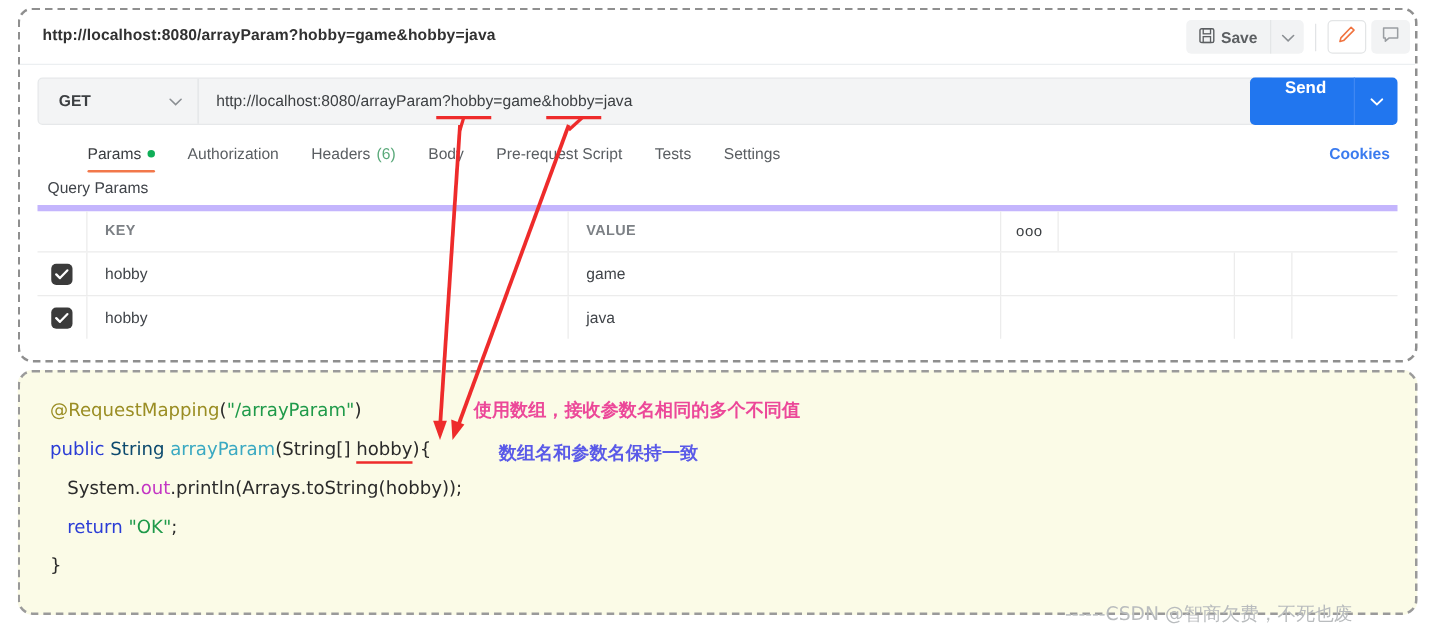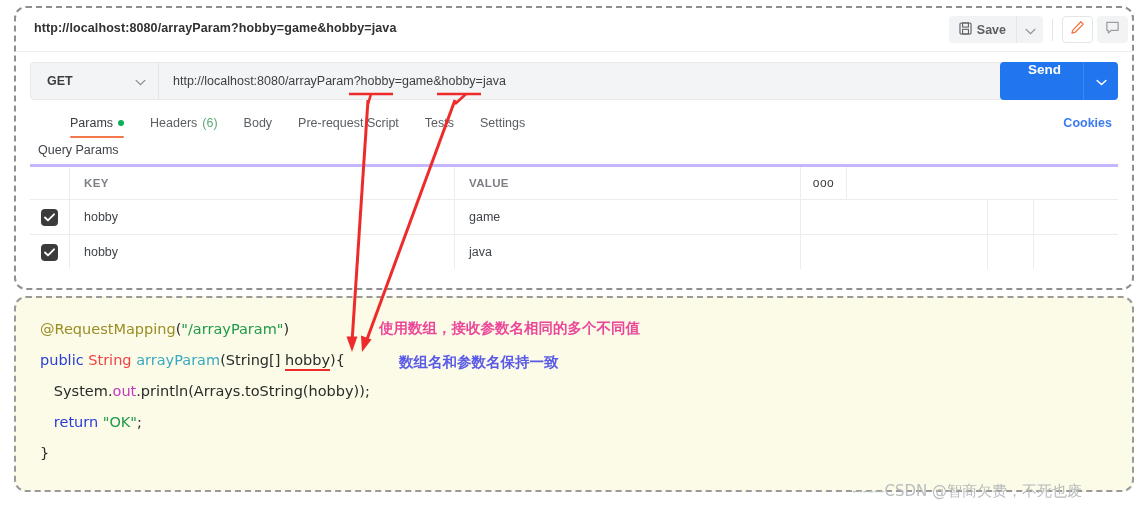--- a/index.html
+++ b/index.html
@@ -144,21 +144,21 @@
     font-size: 12.5px; font-weight: bold; color: #3a7bef;
   }
   #query-params-label {
     position: absolute; left: 22px; top: 135px;
     font-size: 12.5px; color: #40444a; font-weight: normal;
   }
 
   
   #params-table {
     position: absolute; left: 14px; top: 156px; right: 14px; bottom: 0;
-    border-top: 3px solid #c4b5fd;
+    border-top: 5px solid #c4b5fd;
   }
   .prow { display: flex; height: 34px; align-items: stretch; }
   .prow.header { height: 32px; }
   .prow + .prow { border-top: 1px solid #ececec; }
   .pcell {
     display: flex; align-items: center;
     border-right: 1px solid #ececec;
     box-sizing: border-box;
     padding-left: 14px;
     font-size: 12px;
@@ -194,21 +194,21 @@
   }
   .code-line {
     font-size: 14.5px;
     line-height: 31px;
     white-space: pre;
     color: #2b2b2b;
   }
   .c-anno   { color: #9a8d23; }
   .c-str    { color: #1f9a4a; }
   .c-kw     { color: #2a3cd6; }
-  .c-type   { color: #ef4444; }
+  .c-type   { color: #0c4a6e; }
   .c-method { color: #3aa9c2; }
   .c-field  { color: #c436c4; }
   .c-plain  { color: #2b2b2b; }
   .c-under  { border-bottom: 2px solid #ee2b2b; padding-bottom: 1px; }
 
   
   .note-red {
     position: absolute;
     font-family: "DejaVu Sans", sans-serif;
     font-size: 14.5px; font-weight: bold;
@@ -310,20 +310,23 @@
       </div>
     </div>
   </div>
 
   <div id="tabs">
     <div class="tab active">
       <span>Params</span>
       <span class="green-dot"></span>
     </div>
     <div class="tab">
+      <span>Authorization</span>
+    </div>
+    <div class="tab">
       <span>Headers</span>
       <span class="hdr-count">(6)</span>
     </div>
     <div class="tab">
       <span>Body</span>
     </div>
     <div class="tab">
       <span>Pre-request Script</span>
     </div>
     <div class="tab">

